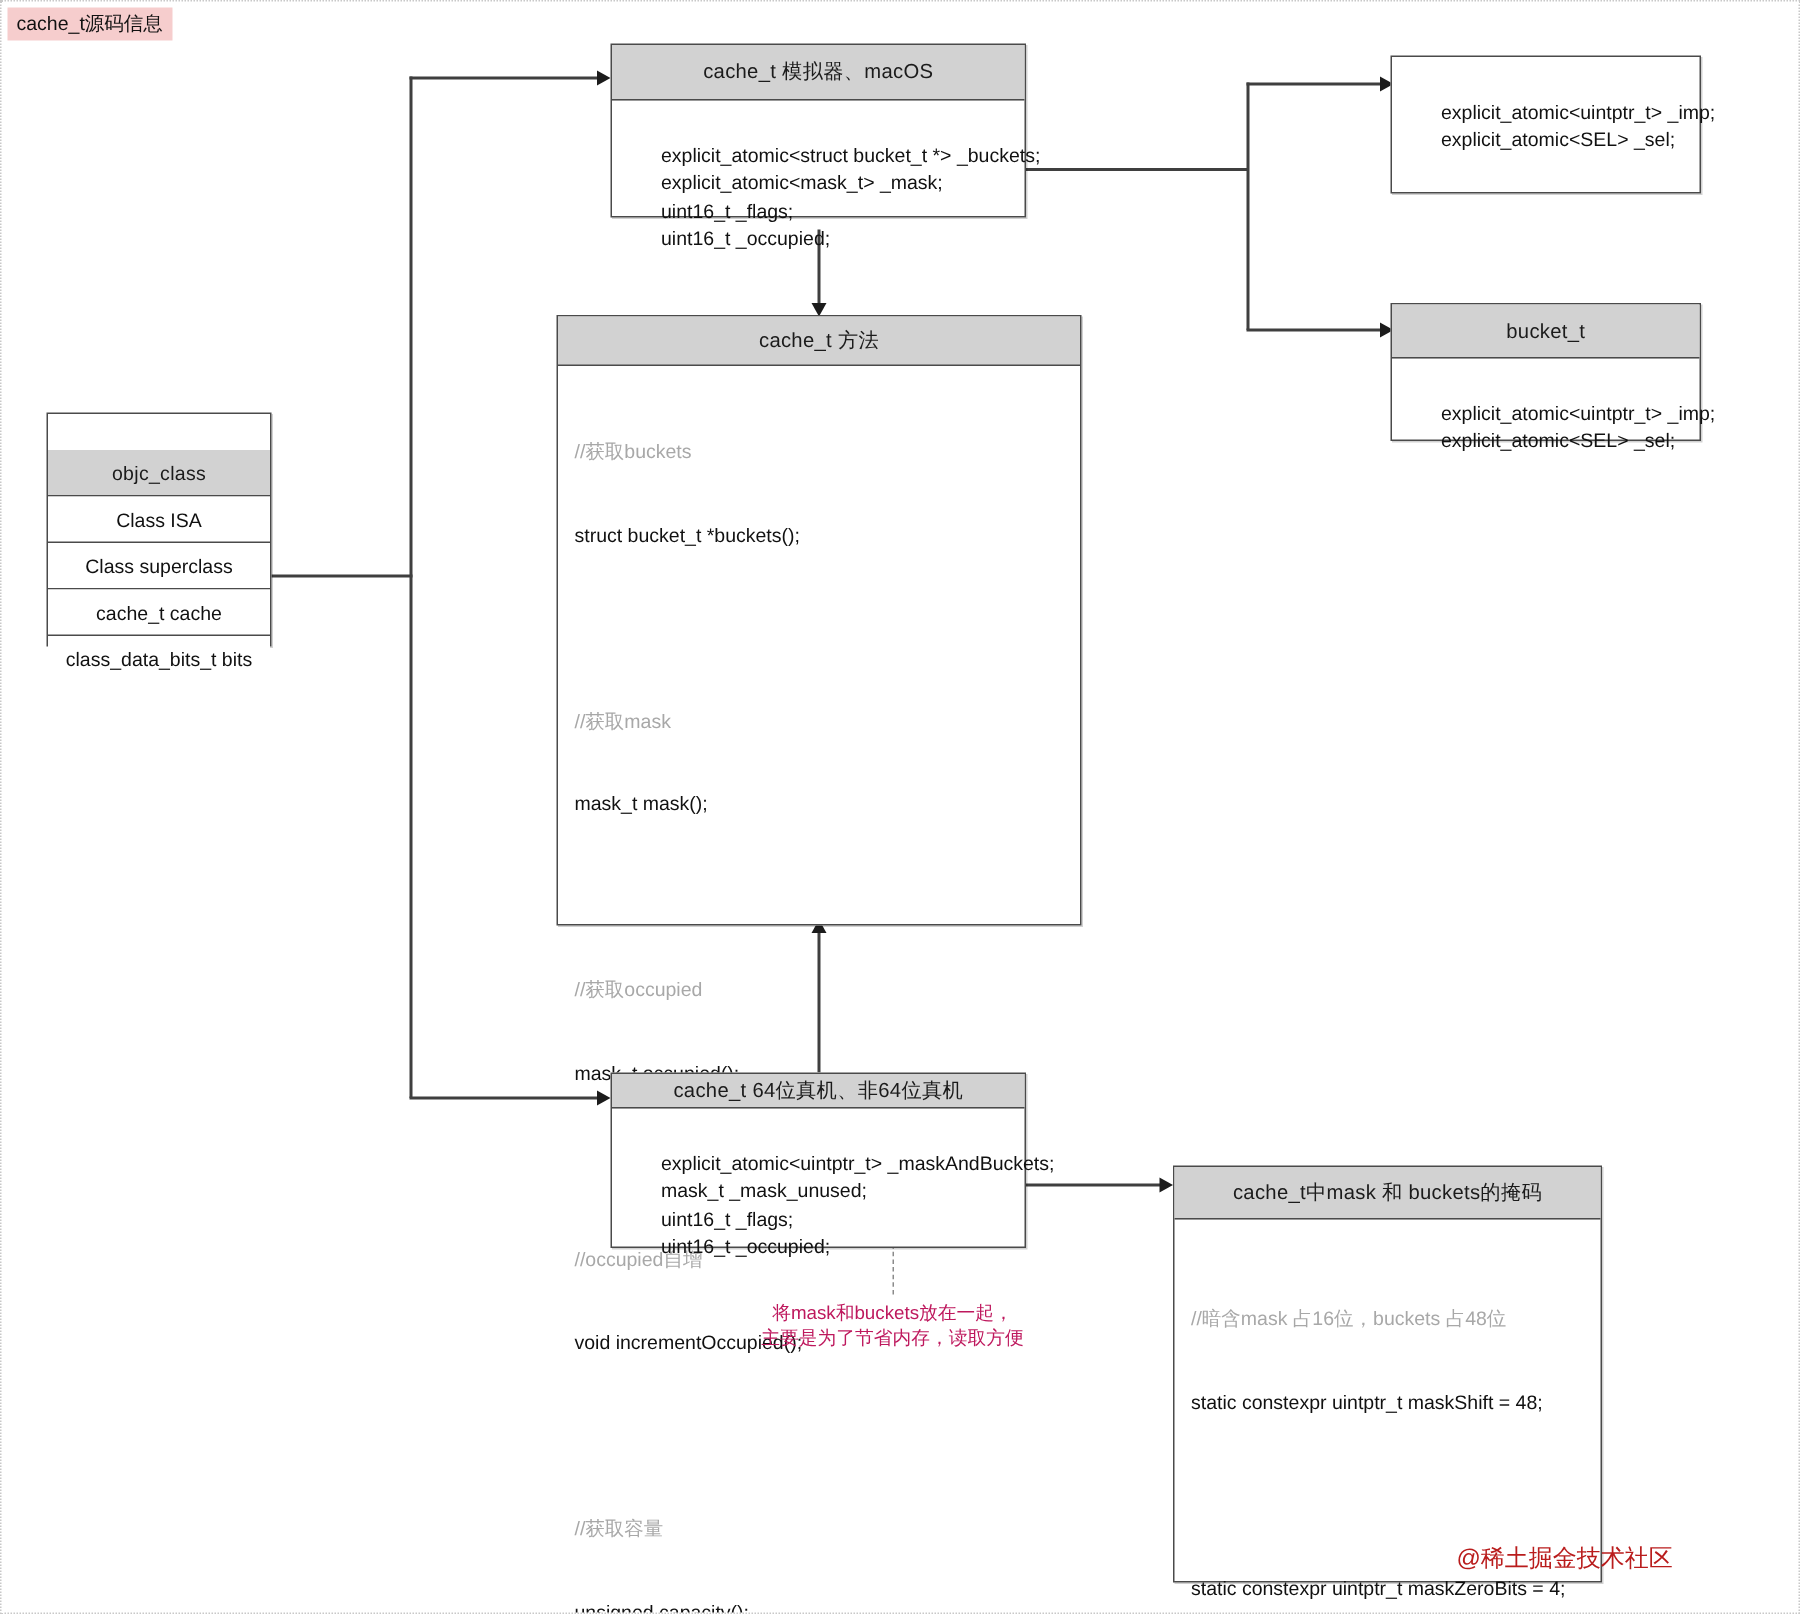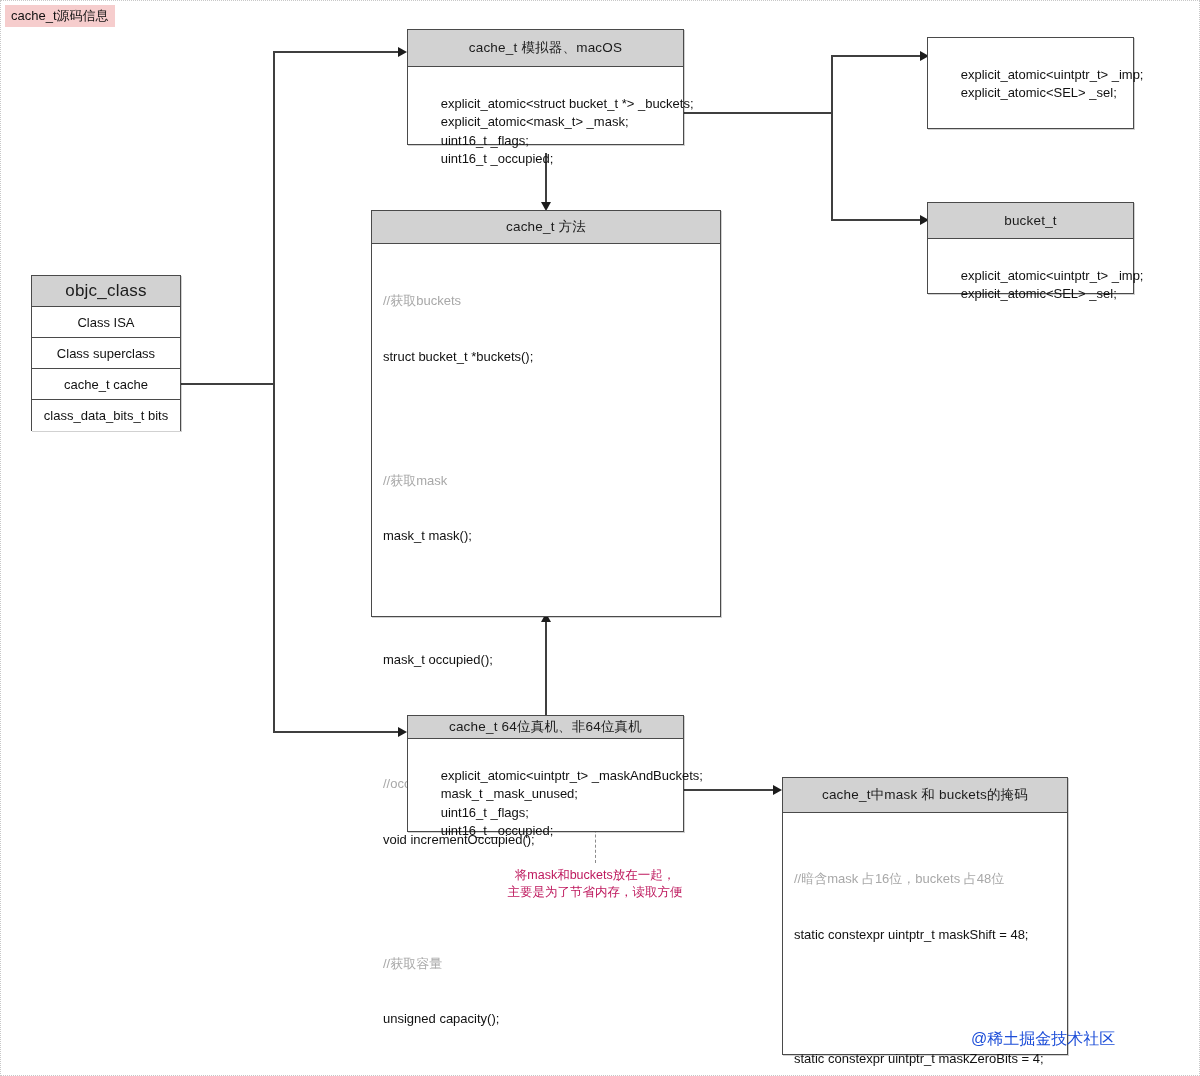--- a/index.html
+++ b/index.html
@@ -55,21 +55,21 @@
     justify-content: center;
   }
   .box > .body {
     box-sizing: border-box;
     padding: 9px 10px 9px 11px;
     color: #111111;
     font-size: 13px;
     line-height: 18.5px;
     white-space: pre;
   }
-  .box.big-title > .hdr { font-size: 17px; }
+  .box.big-title > .hdr { font-size: 13px; margin-top: 24px; }
 
   
   .rows { box-sizing: border-box; }
   .rows .row {
     box-sizing: border-box;
     height: 31px;
     line-height: 31px;
     text-align: center;
     font-size: 13px;
     color: #111111;
@@ -136,21 +136,21 @@
     color: #be185d;
     font-size: 12.5px;
     line-height: 17px;
     text-align: center;
     white-space: pre;
   }
 
   
   .watermark {
     position: absolute;
-    color: #1d4ed8;
+    color: #b91c1c;
     font-size: 16px;
     white-space: nowrap;
   }
 </style>
 </head>
 <body>
 
 <div id="canvas">
 
   <div class="title-tag">cache_t源码信息</div>
@@ -222,20 +222,21 @@
     <div class="hdr" style="height:33px;">cache_t 方法</div>
     <div class="body code" style="padding-top:11px;">
       <span class="cmt">//获取buckets</span>
       <span class="ln">struct bucket_t *buckets();</span>
       <span class="gap"></span>
 
       <span class="cmt">//获取mask</span>
       <span class="ln">mask_t mask();</span>
       <span class="gap"></span>
 
+      <span class="cmt">//获取occupied</span>
       <span class="ln">mask_t occupied();</span>
       <span class="gap"></span>
 
       <span class="cmt">//occupied自增</span>
       <span class="ln">void incrementOccupied();</span>
       <span class="gap"></span>
 
       <span class="cmt">//获取容量</span>
       <span class="ln">unsigned capacity();</span>
       

